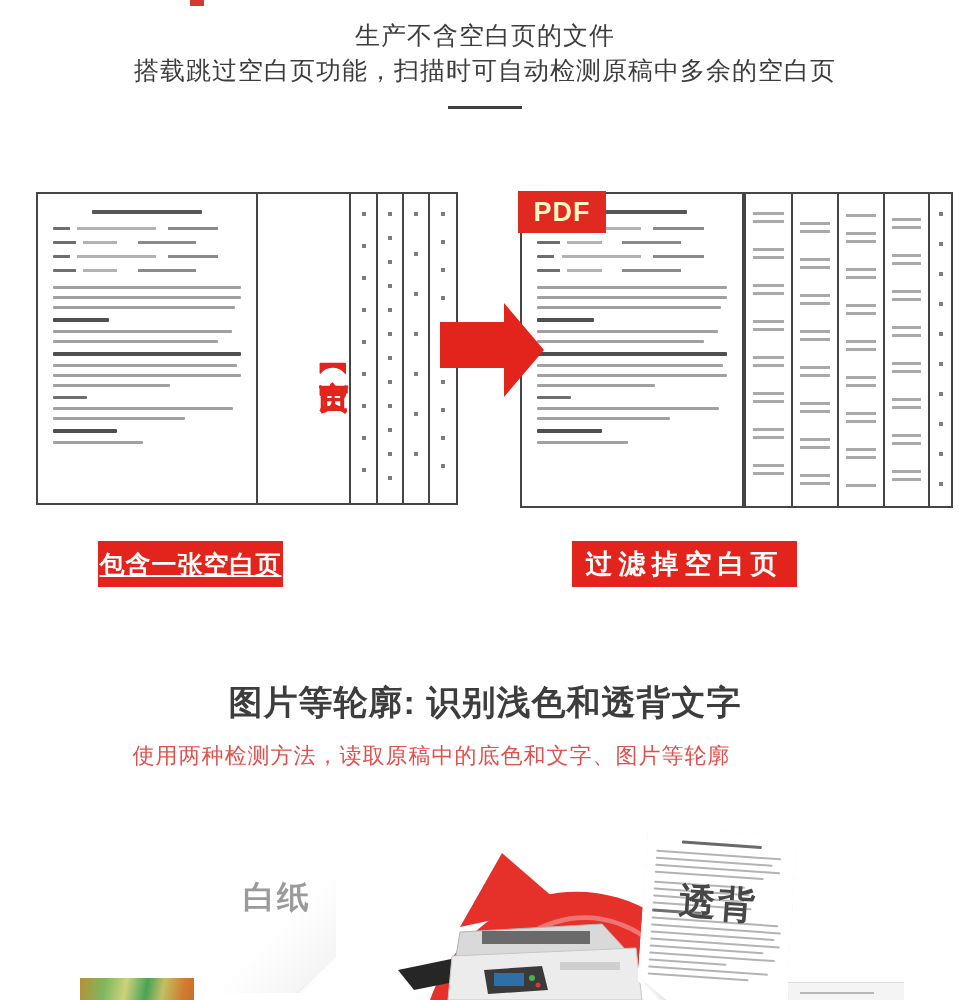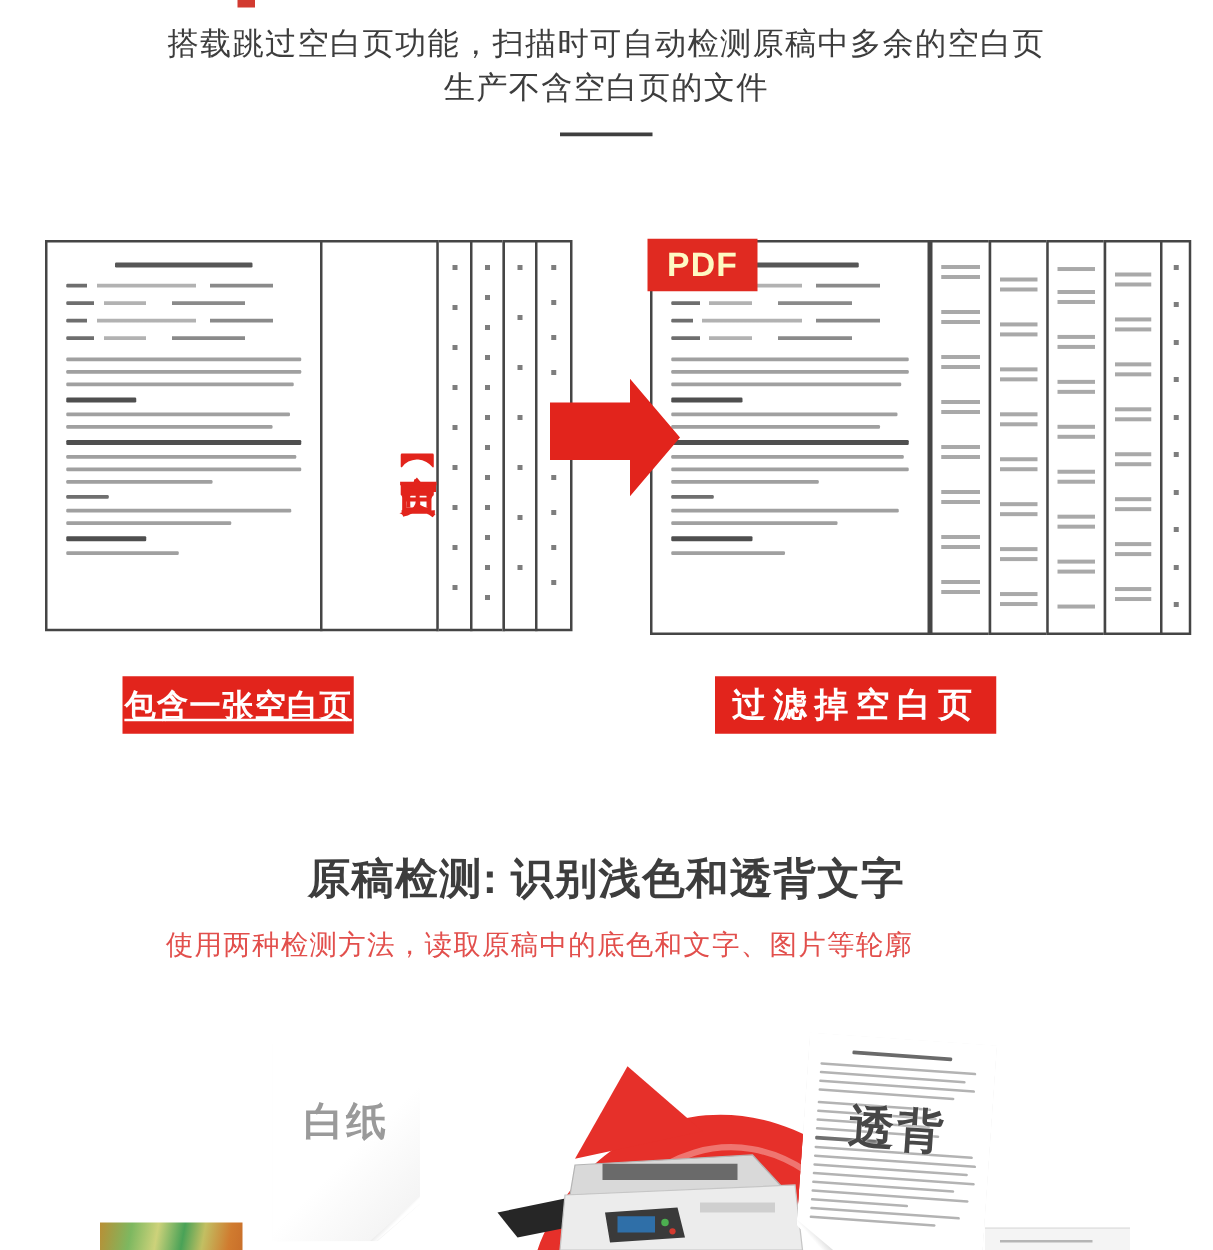--- a/index.html
+++ b/index.html
@@ -98,22 +98,22 @@
                clip-path:polygon(0 0,100% 82%,100% 100%,0 100%);}
 </style>
 </head>
 <body>
 
 <div class="stage">
 
   <div class="top-mark"></div>
 
   <div class="hero-title">
+    <div>生产不含空白页的文件</div>
     <div>搭载跳过空白页功能，扫描时可自动检测原稿中多余的空白页</div>
-    <div>生产不含空白页的文件</div>
   </div>
   <div class="divider"></div>
 
   <div>
 
     <div class="page front-doc" style="left:36px;top:192px;width:222px;height:313px;">
       <div class="dl title"></div>
       <div class="dl form"></div>
       <div class="dl formb"></div>
       <div class="dl form"></div>
@@ -195,21 +195,21 @@
     <div class="page" style="left:928px;top:192px;width:25px;height:316px;">
         <div class="tickcol" style="background:repeating-linear-gradient(to bottom,#6f6f6f 0 4px,transparent 4px 30px);"></div>
       </div>
 
     <div class="pdf-badge">PDF</div>
   </div>
 
   <div class="caption before">包含一张空白页</div>
   <div class="caption after">过滤掉空白页</div>
 
-  <div class="detect-title">原稿检测: 识别浅色和透背文字</div>
+  <div class="detect-title">图片等轮廓: 识别浅色和透背文字</div>
   <div class="detect-sub">
     <div>使用两种检测方法，读取原稿中的底色和文字、图片等轮廓</div>
   </div>
 
   <svg class="swoosh" viewBox="0 0 300 155">
     <path d="M 20,155 C 55,60 160,15 250,72 L 285,150 L 250,155 C 222,98 158,52 58,155 Z" fill="#e6302a"></path>
     <polygon points="92,8 50,82 152,60" fill="#e6302a"></polygon>
     <path d="M 58,150 C 110,70 180,55 235,92" stroke="#f2938e" stroke-width="5" fill="none" opacity="0.7"></path>
   </svg>
 

